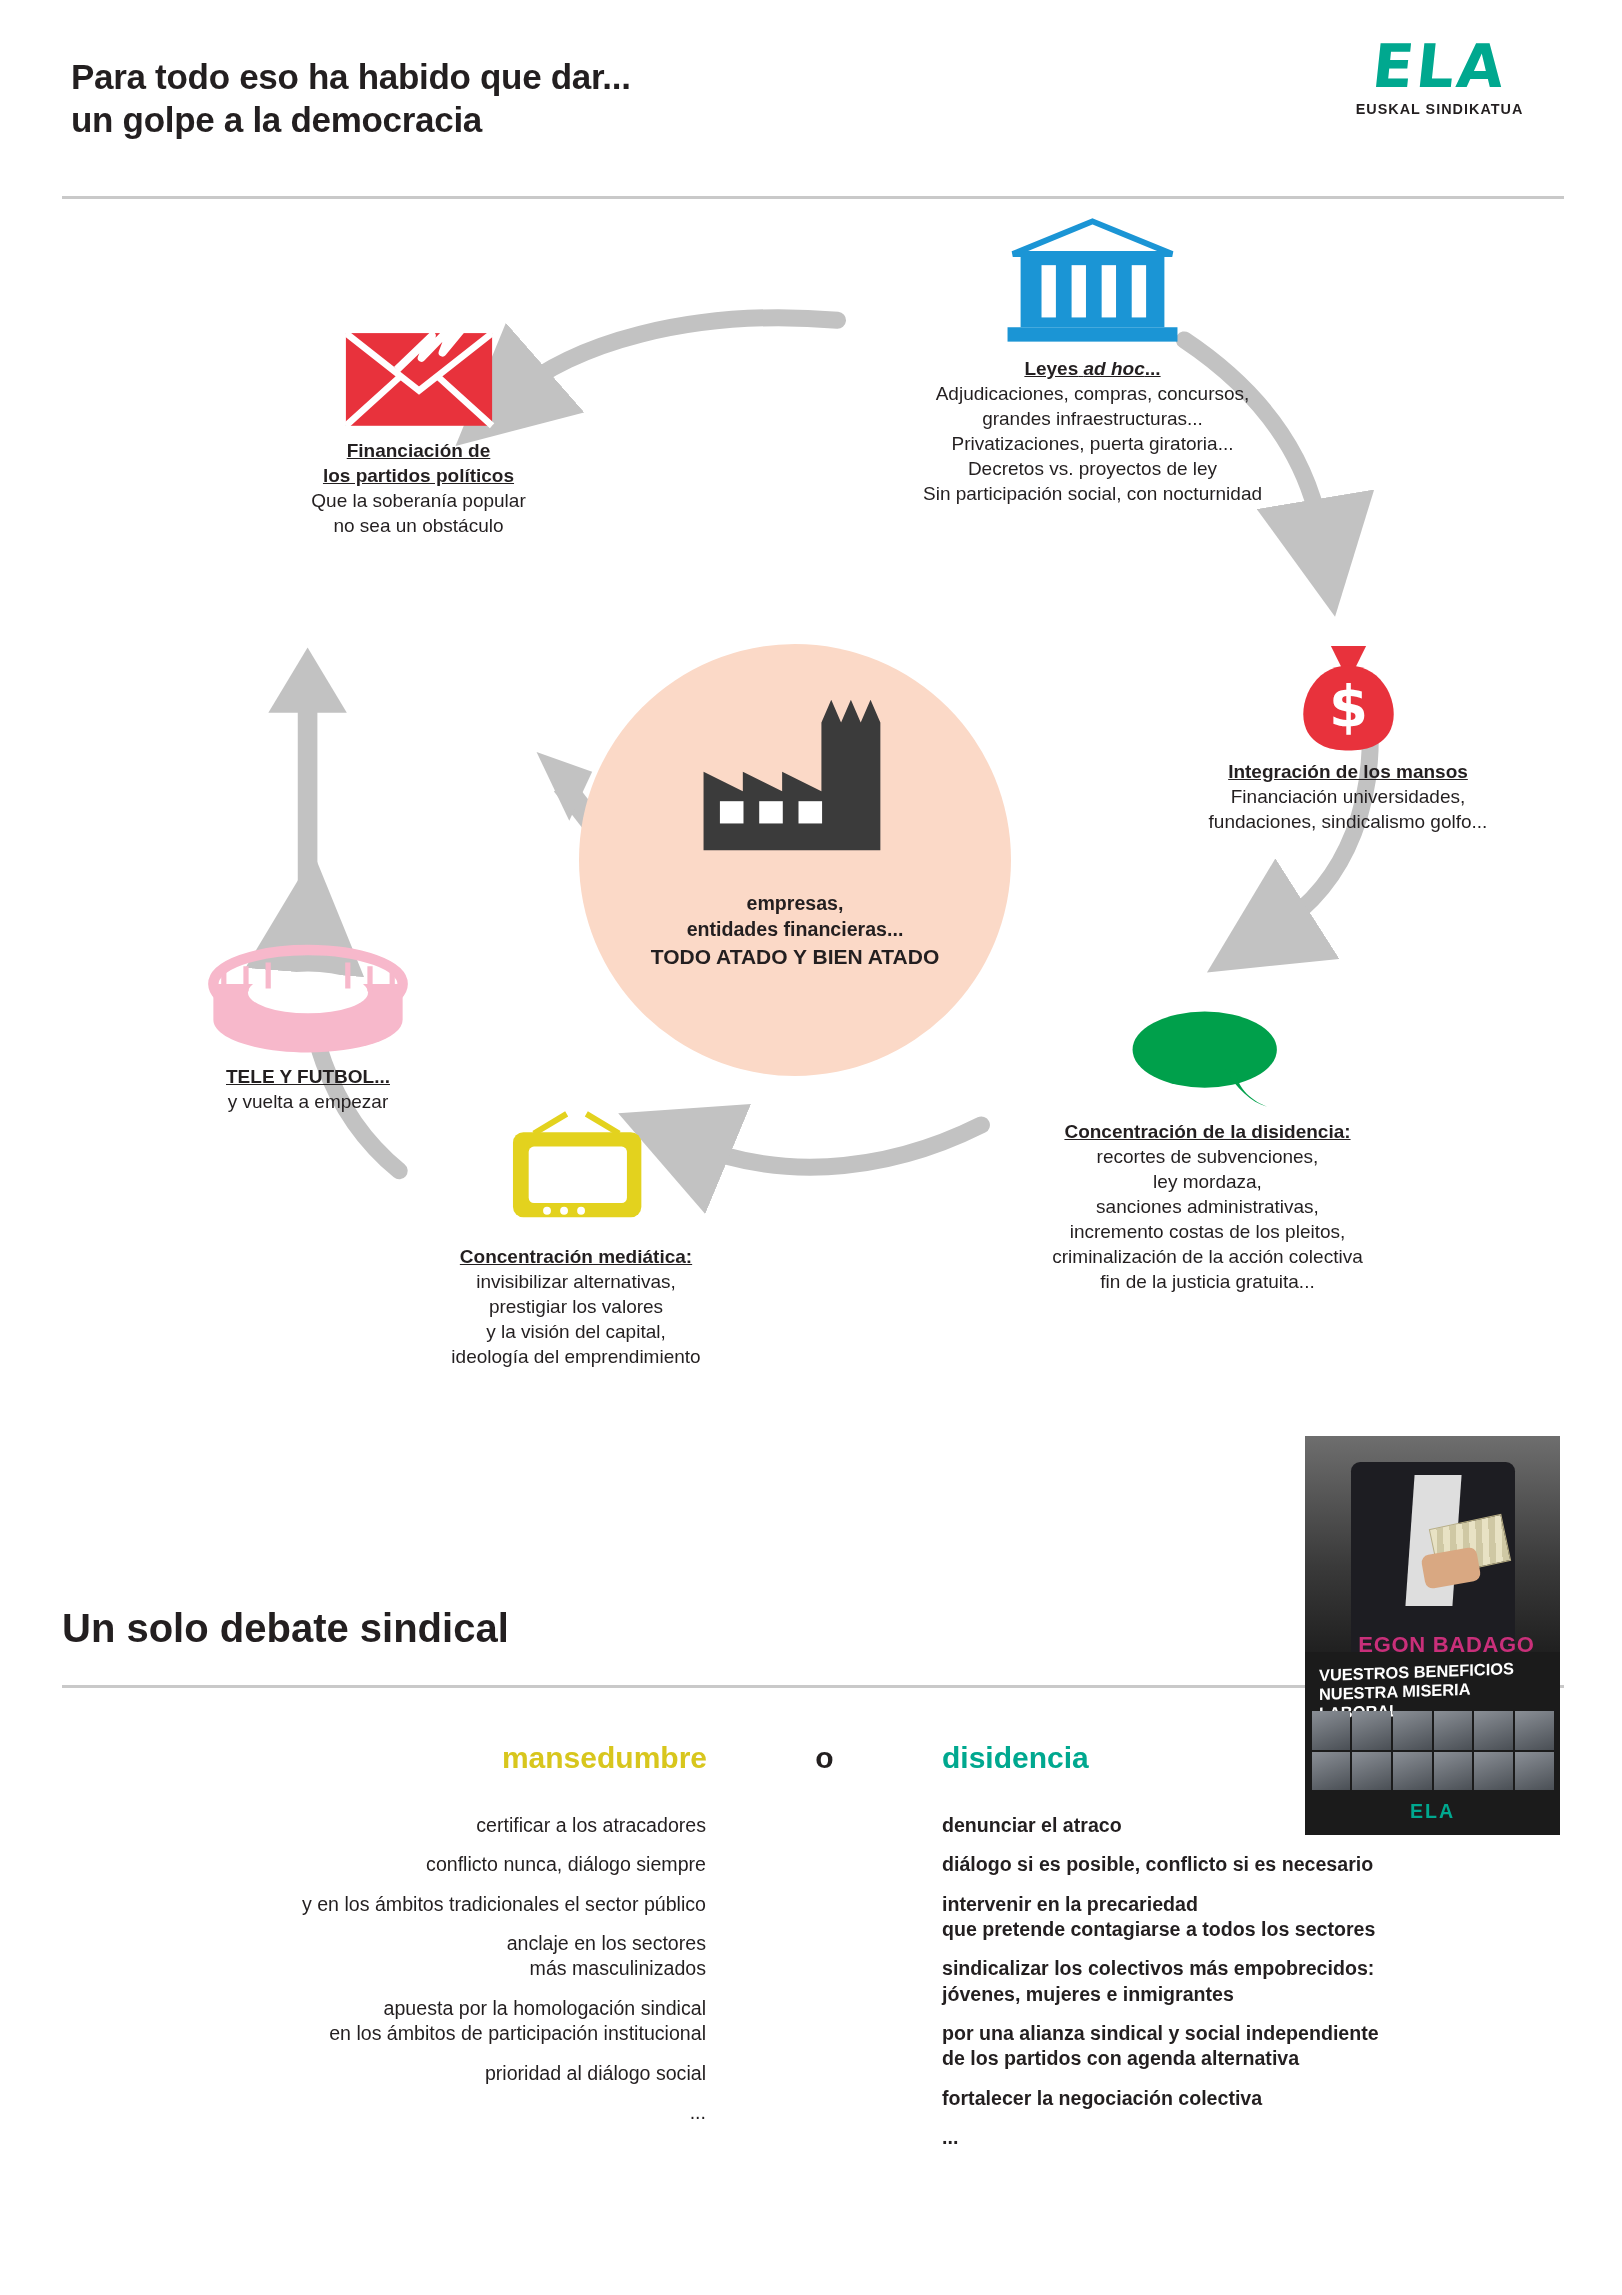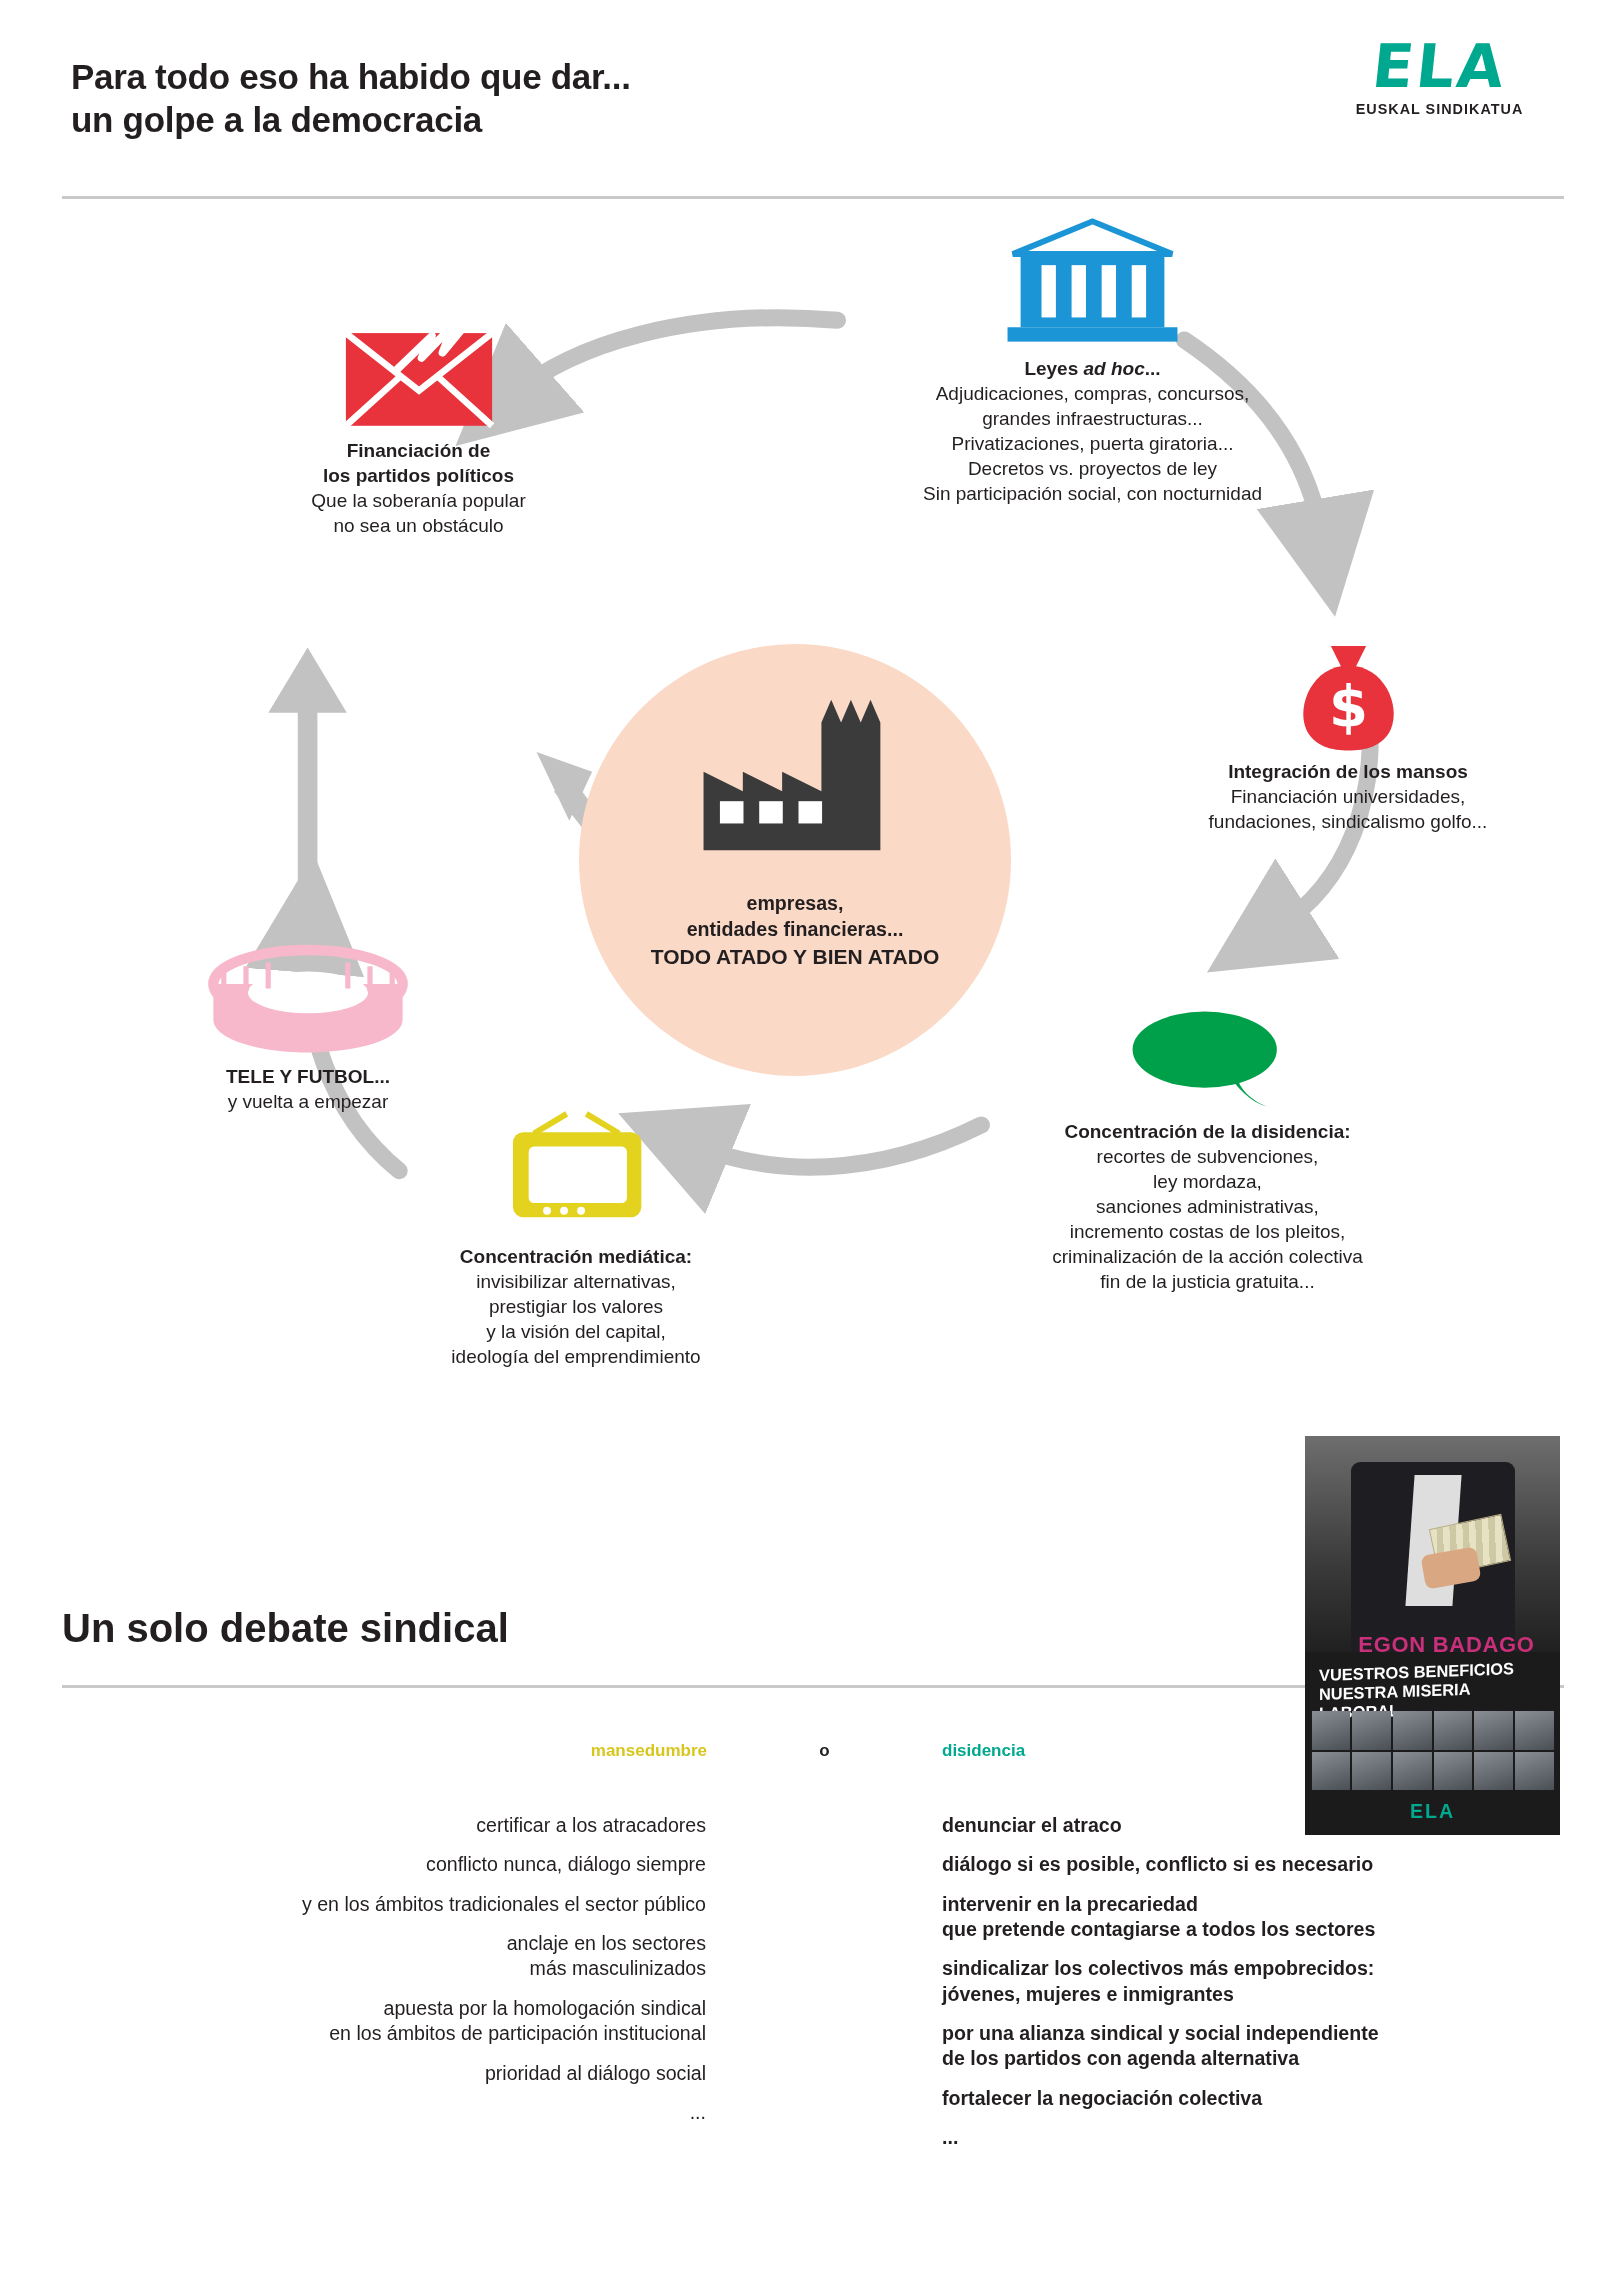--- a/index.html
+++ b/index.html
@@ -110,35 +110,35 @@
   }
   .center-text .b { font-weight: bold; }
   .center-text .big { font-weight: bold; font-size: 21px; }
 
   
   .node { position: absolute; }
   .node .cap {
     font-size: 19px;
     line-height: 1.32;
   }
-  .node .cap b { font-weight: bold; }
+  .node .cap b { font-weight: bold; text-decoration: underline; }
   .cap-center { text-align: center; }
 
   
   .section-title {
     position: absolute;
     left: 62px;
     top: 1606px;
     font-size: 40px;
     font-weight: bold;
     color: #231f20;
   }
   .col-head {
     position: absolute;
-    font-size: 17px;
+    font-size: 30px;
     font-weight: bold;
   }
   .col-head-left { left: 445px; top: 1741px; width: 262px; text-align: right; color: #d8c61d; }
   .col-head-or { left: 805px; top: 1741px; width: 39px; text-align: center; color: #231f20; }
   .col-head-right { left: 942px; top: 1741px; color: #00a88f; }
 
   .list-left {
     position: absolute;
     left: 39px;
     top: 1813px;

